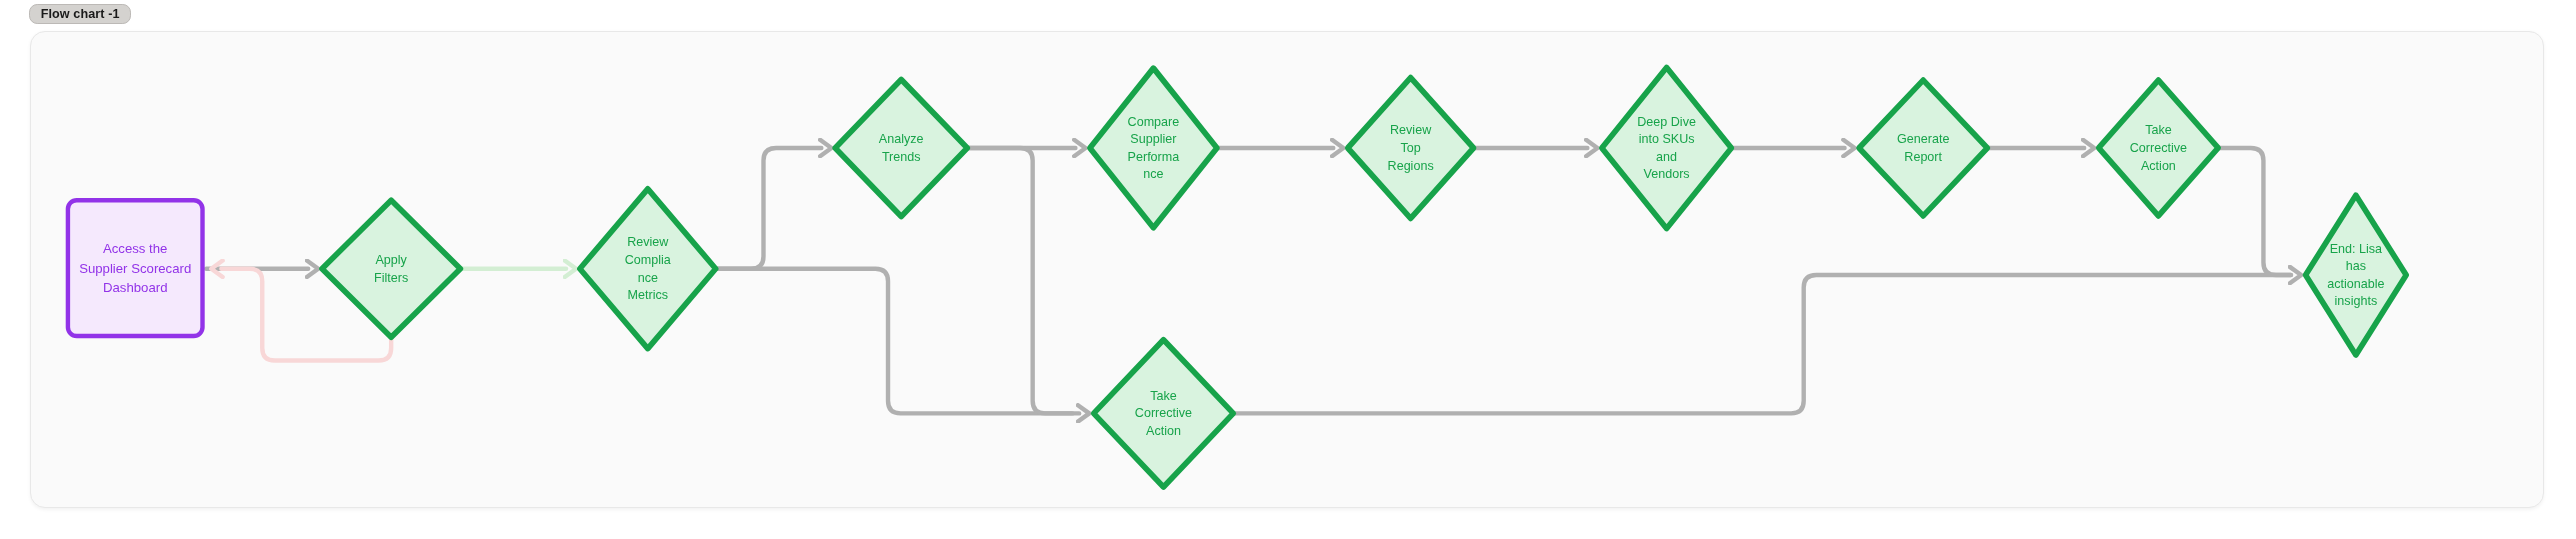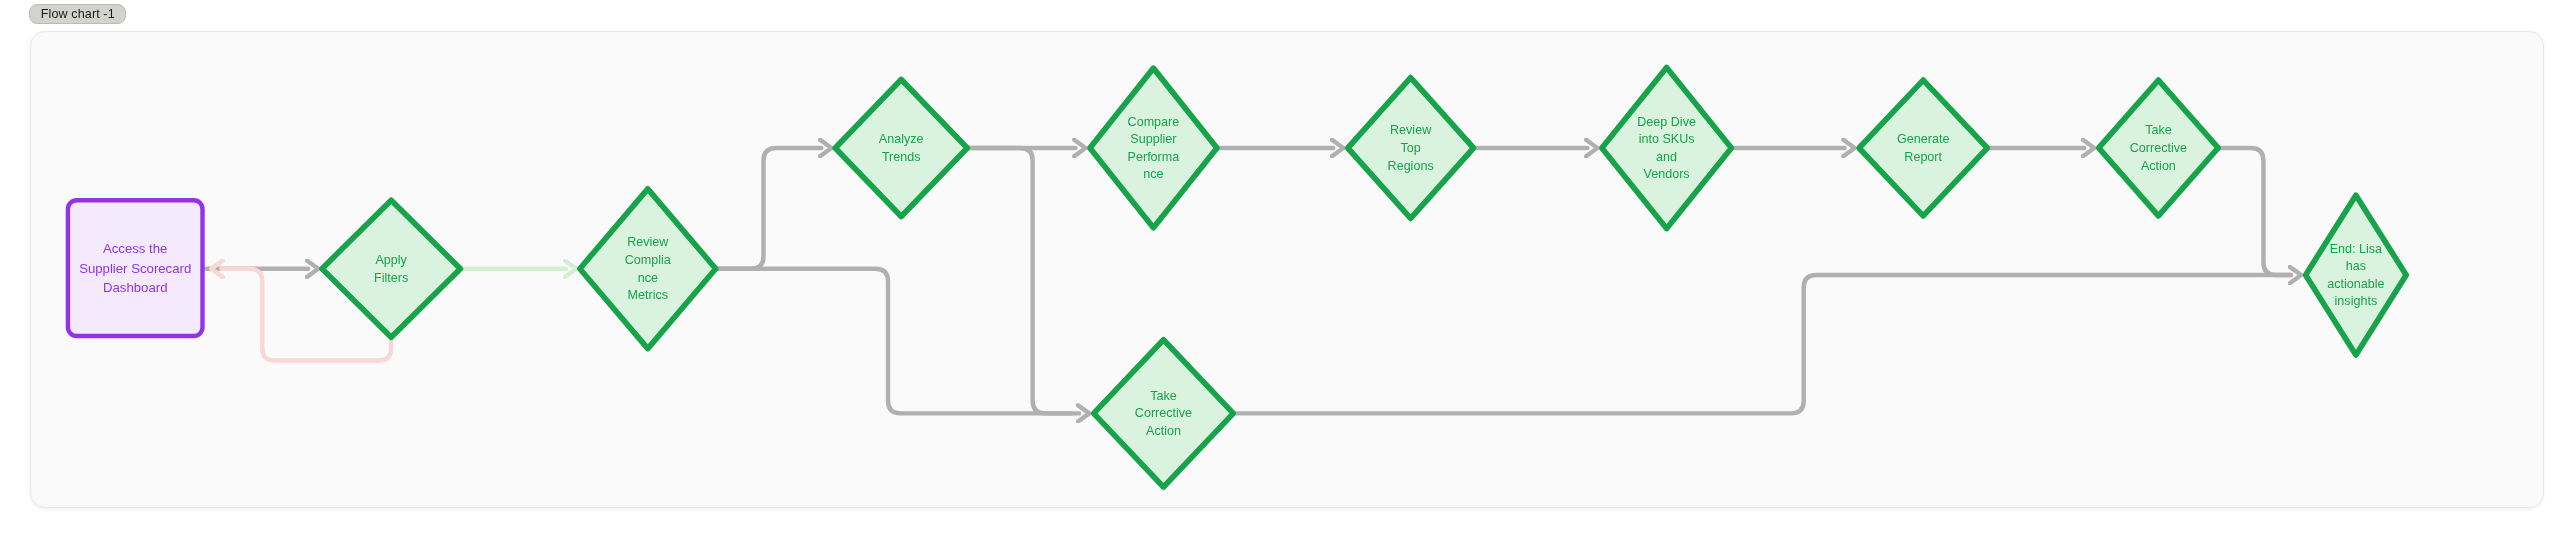--- a/index.html
+++ b/index.html
@@ -1,21 +1,21 @@
 <!DOCTYPE html>
 <html style="font-size:10px"><head>
 <meta charset="utf-8">
 <style>
   html,body{margin:0;padding:0;background:#ffffff;}
   body{width:2576px;height:540px;position:relative;font-family:"Liberation Sans",sans-serif;}
   .stage{position:absolute;inset:0;width:2576px;height:540px;}
   .badge{
     position:absolute;left:29px;top:4.4px;height:19.5px;line-height:19.5px;
     padding:0 10.7px;border-radius:8.2px;background:#d4d2cf;border:0.6px solid #bcb9b6;
-    color:#1a1a1a;font-size:12.6px;font-weight:400;letter-spacing:0.1px;white-space:nowrap;
+    color:#1a1a1a;font-size:12.6px;font-weight:700;letter-spacing:0.1px;white-space:nowrap;
     box-sizing:border-box;z-index:3;
   }
   .card{
     position:absolute;left:30px;top:31px;width:2514px;height:477px;box-sizing:border-box;
     background:#fafafa;border:1.9px solid #e8e8e8;border-radius:15px;
     box-shadow:0 1.9px 3.8px rgba(0,0,0,0.05);z-index:1;
   }
   svg.flow{position:absolute;left:0;top:0;z-index:2;}
   text{font-family:"Liberation Sans",sans-serif;}
 </style>

